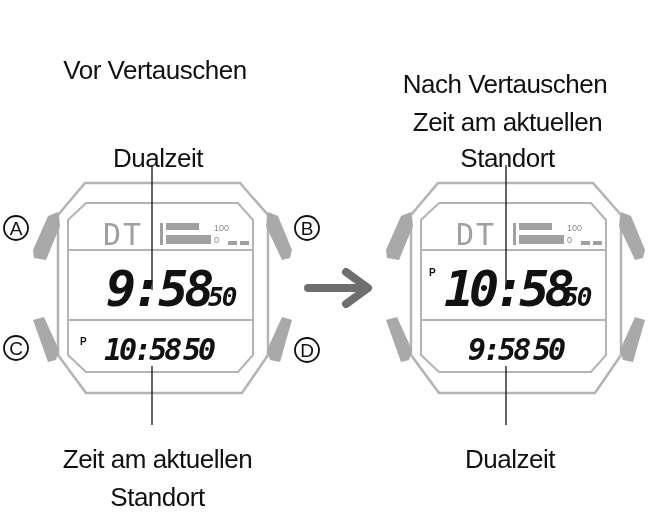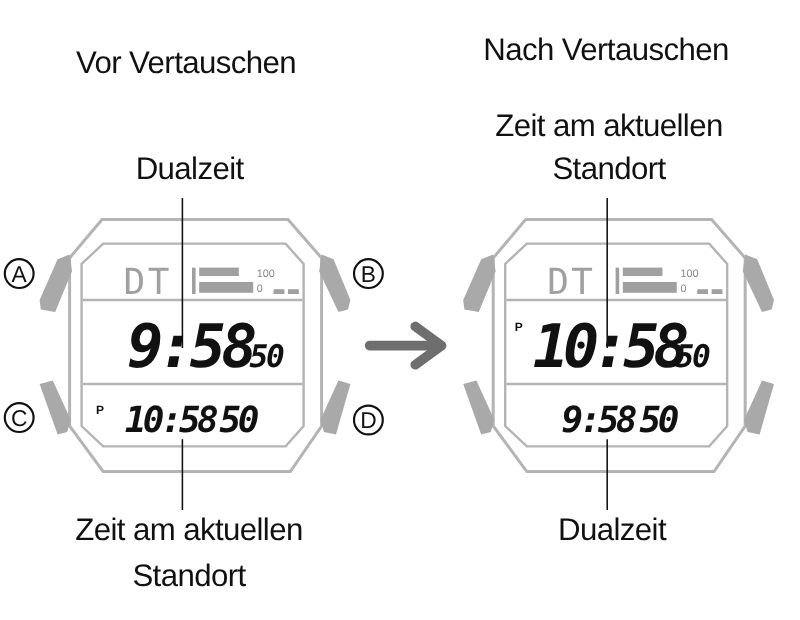--- a/index.html
+++ b/index.html
@@ -1,26 +1,26 @@
 <!DOCTYPE html>
 <html><head>
   <meta charset="utf-8">
   <style>
     html, body { margin: 0; padding: 0; background: #ffffff; }
     body { width: 667px; height: 517px; position: relative; overflow: hidden;
            font-family: "Liberation Sans", "DejaVu Sans", sans-serif; color: #111; }
     .label { position: absolute; font-size: 26px; text-align: center; line-height: 36px;
-             white-space: nowrap; letter-spacing: -0.5px; }
+             white-space: nowrap; letter-spacing: -0.5px; margin-top: 18px; }
     svg { position: absolute; left: 0; top: 0; }
   </style>
 </head>
 <body>
 
 <div class="label" style="left:20px; top:34px; width:270px;">Vor Vertauschen</div>
-<div class="label" style="left:370px; top:23px; width:270px;">Nach Vertauschen</div>
+<div class="label" style="left:370px; top:48px; width:270px;">Nach Vertauschen</div>
 
 <div class="label" style="left:58px; top:122px; width:200px;">Dualzeit</div>
 
 <div class="label" style="left:375px; top:86px; width:265px;">Zeit am aktuellen</div>
 <div class="label" style="left:375px; top:122px; width:265px;">Standort</div>
 
 <div class="label" style="left:25px; top:423px; width:265px;">Zeit am aktuellen</div>
 <div class="label" style="left:25px; top:461px; width:265px;">Standort</div>
 
 <div class="label" style="left:410px; top:423px; width:200px;">Dualzeit</div>

